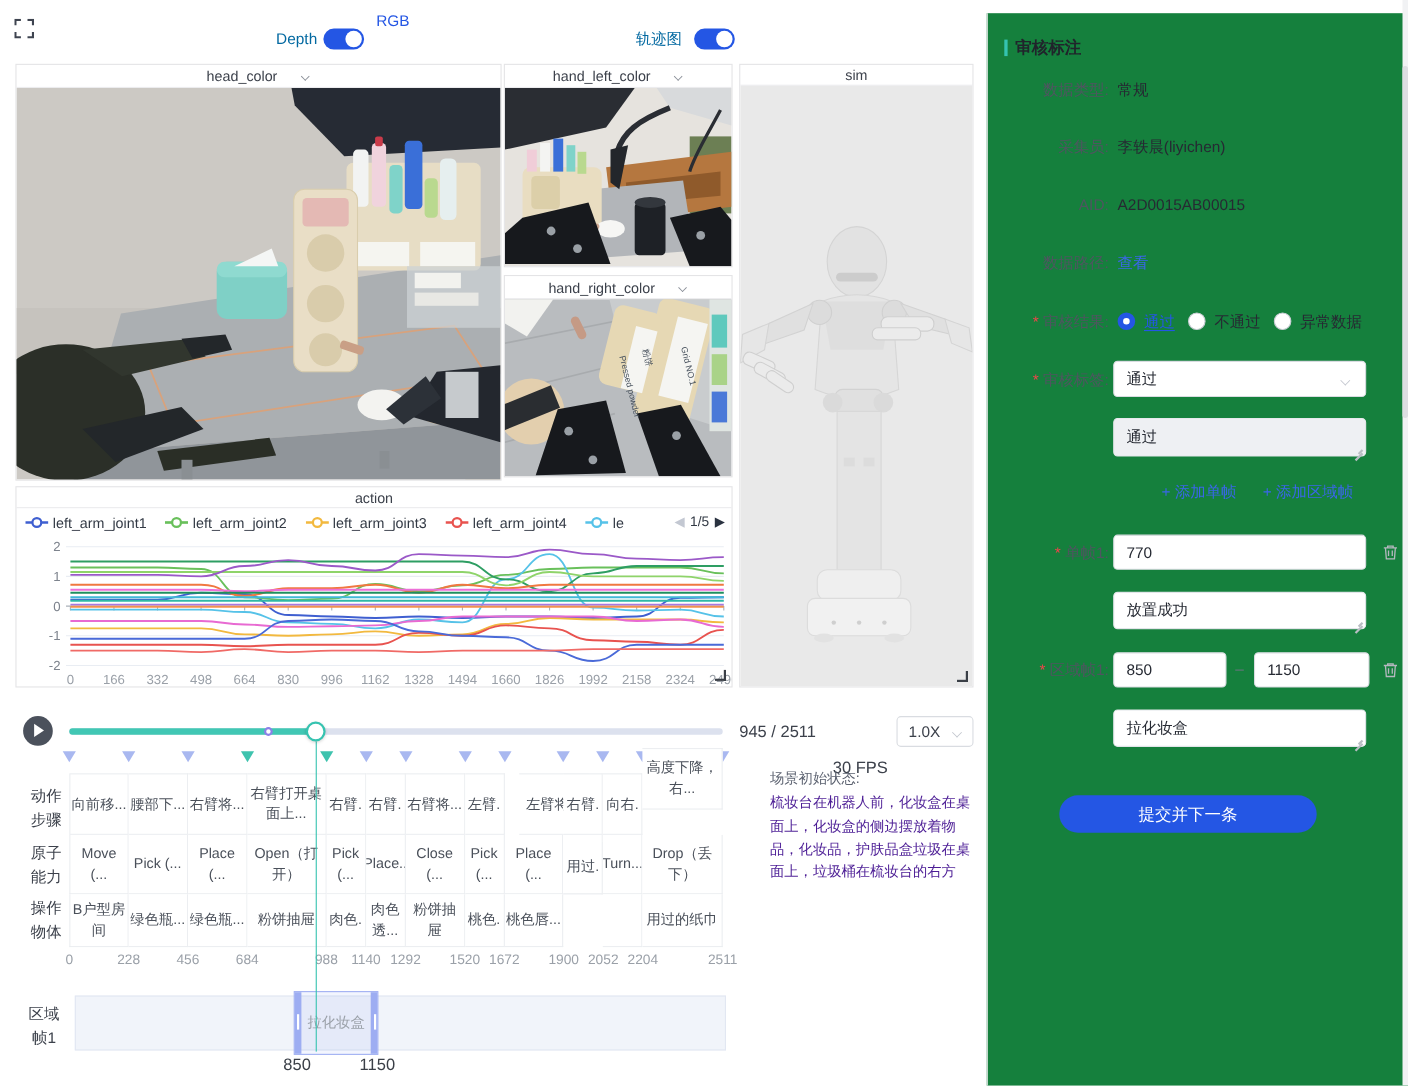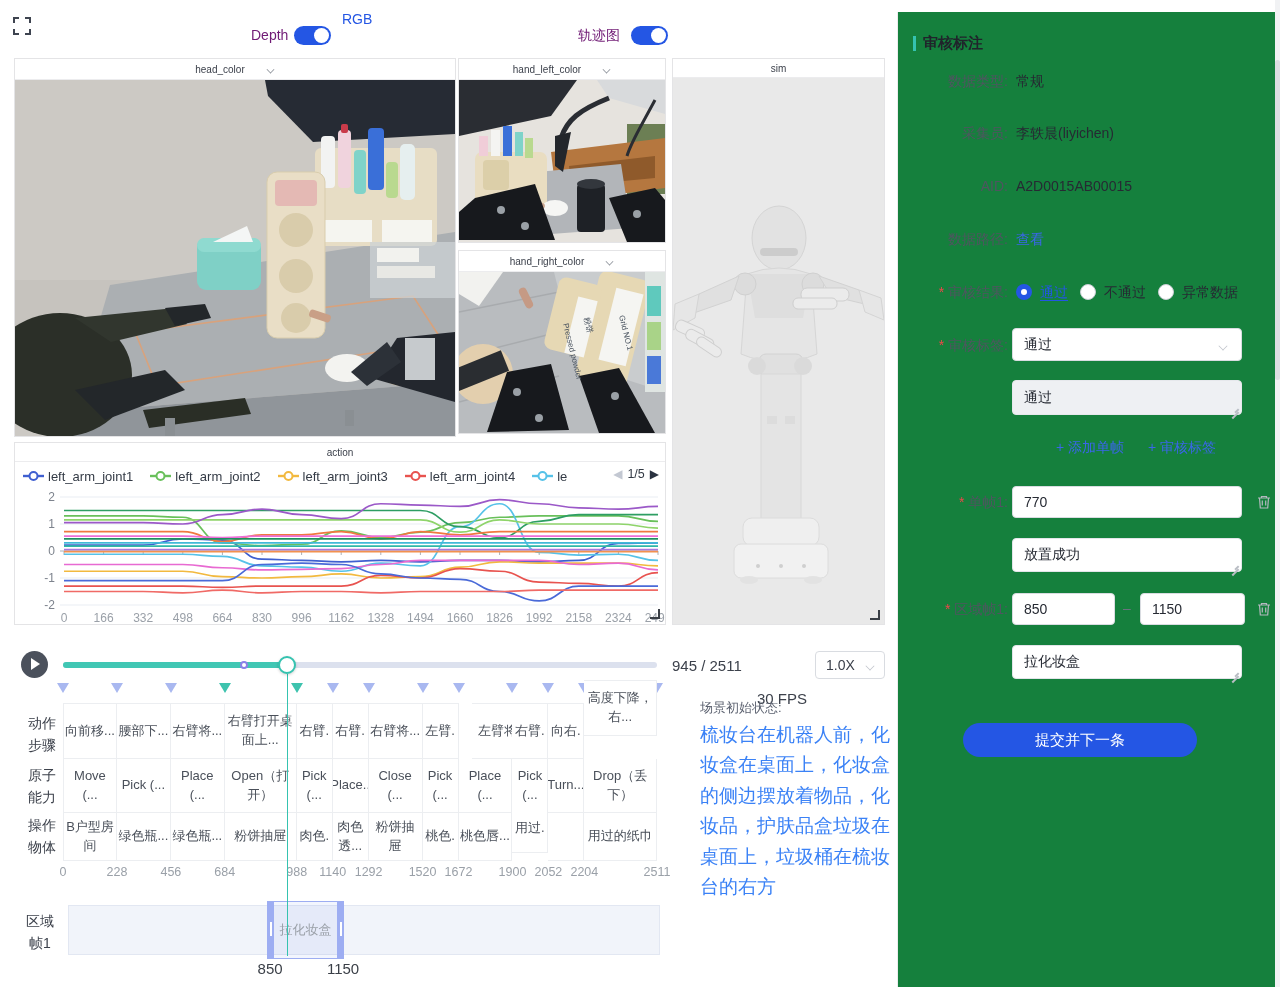--- a/index.html
+++ b/index.html
@@ -3,28 +3,28 @@
 <meta charset="utf-8">
 <style>
   * { margin:0; padding:0; box-sizing:border-box; }
   html,body { background:#fff; }
   body { font-family:"Liberation Sans","DejaVu Sans",sans-serif; color:#262a33; }
   #root { position:relative; width:1280px; height:987px; overflow:hidden; background:#fff; }
   .abs { position:absolute; }
 
   
   .panel { position:absolute; background:#fff; border:1px solid #e4e4e6; }
-  .panel-header { height:21px; border-bottom:1px solid #ececee; display:flex; align-items:center; justify-content:center; gap:21px; font-size:10px; color:#3c414b; }
+  .panel-header { height:21px; border-bottom:1px solid #ececee; display:flex; align-items:center; justify-content:center; gap:21px; font-size:13px; color:#3c414b; }
   .caret { width:9px; height:9px; display:inline-block; position:relative; top:-2px; }
   .caret::after { content:""; position:absolute; left:1px; top:3px; width:6px; height:6px; border-right:1.4px solid #8a8f98; border-bottom:1.4px solid #8a8f98; transform:rotate(45deg) scale(.8); }
 
   
   .toggle { position:absolute; width:37px; height:19px; border-radius:10px; background:#2456e4; cursor:pointer; }
   .toggle .knob { position:absolute; right:2px; top:2px; width:15px; height:15px; border-radius:50%; background:#fff; }
-  .toplabel { position:absolute; font-size:14px; color:#701a75; }
+  .toplabel { position:absolute; font-size:14px; color:#0369a1; }
   .toplabel.blue { color:#2456e4; }
 
   
   .legend-item { display:inline-flex; align-items:center; gap:4px; font-size:13px; color:#333a45; margin-right:17px; }
   .legend-glyph { width:21px; height:10px; }
   .pager { position:absolute; right:6px; top:24px; display:flex; align-items:center; gap:5px; font-size:12.5px; color:#333a45; }
   .pager .arr { font-size:12px; }
 
   
   .tri { position:absolute; width:0; height:0; border-left:6px solid transparent; border-right:6px solid transparent; border-top:10px solid #a9b8f0; }
@@ -412,21 +412,21 @@
       <div class="tbl-cell" style="left: 584.376px; width: 72.6237px; top: 759px; height: 54px;">Drop（丢下）</div>
       <div class="tbl-cell" style="left: 63px; width: 53.9355px; top: 813px; height: 48px; border-left: 1px solid rgb(236, 238, 241);">B户型房间</div>
       <div class="tbl-cell" style="left: 116.935px; width: 53.9355px; top: 813px; height: 48px;">绿色瓶...</div>
       <div class="tbl-cell" style="left: 170.871px; width: 53.9355px; top: 813px; height: 48px;">绿色瓶...</div>
       <div class="tbl-cell" style="left: 224.806px; width: 71.914px; top: 813px; height: 48px;">粉饼抽屉</div>
       <div class="tbl-cell" style="left: 296.72px; width: 35.957px; top: 813px; height: 48px;">肉色.</div>
       <div class="tbl-cell" style="left: 332.677px; width: 35.957px; top: 813px; height: 48px;">肉色透...</div>
       <div class="tbl-cell" style="left: 368.634px; width: 53.9355px; top: 813px; height: 48px;">粉饼抽屉</div>
       <div class="tbl-cell" style="left: 422.57px; width: 35.957px; top: 813px; height: 48px;">桃色.</div>
       <div class="tbl-cell" style="left: 458.527px; width: 53.9355px; top: 813px; height: 48px;">桃色唇...</div>
-      <div class="tbl-cell" style="left: 512.462px; width: 35.957px; top: 805px; height: 48px;">用过.</div>
+      <div class="tbl-cell" style="left: 512.462px; width: 35.957px; top: 765px; height: 48px;">用过.</div>
       <div class="tbl-cell" style="left: 548.419px; width: 35.957px; top: 813px; height: 48px;"></div>
       <div class="tbl-cell" style="left: 584.376px; width: 72.6237px; top: 813px; height: 48px;">用过的纸巾</div>
     </div>
   <div id="axis-row">
       <div class="axis-num" style="left: 63px; top: 865px;">0</div>
       <div class="axis-num" style="left: 116.935px; top: 865px;">228</div>
       <div class="axis-num" style="left: 170.871px; top: 865px;">456</div>
       <div class="axis-num" style="left: 224.806px; top: 865px;">684</div>
       <div class="axis-num" style="left: 296.72px; top: 865px;">988</div>
       <div class="axis-num" style="left: 332.677px; top: 865px;">1140</div>
@@ -434,21 +434,21 @@
       <div class="axis-num" style="left: 422.57px; top: 865px;">1520</div>
       <div class="axis-num" style="left: 458.527px; top: 865px;">1672</div>
       <div class="axis-num" style="left: 512.462px; top: 865px;">1900</div>
       <div class="axis-num" style="left: 548.419px; top: 865px;">2052</div>
       <div class="axis-num" style="left: 584.376px; top: 865px;">2204</div>
       <div class="axis-num" style="left: 657px; top: 865px;">2511</div>
     </div>
 
   <div class="abs" style="left:700px;top:699px;width:192px">
     <div style="font-size:13px;color:#5c6270;margin-bottom:3px">场景初始状态:</div>
-    <div style="font-size:19px;color:#3b82f6;line-height:1.6">梳妆台在机器人前，化妆盒在桌面上，化妆盒的侧边摆放着物品，化妆品，护肤品盒垃圾在桌面上，垃圾桶在梳妆台的右方</div>
+    <div style="font-size:13px;color:#4c1d95;line-height:1.6">梳妆台在机器人前，化妆盒在桌面上，化妆盒的侧边摆放着物品，化妆品，护肤品盒垃圾在桌面上，垃圾桶在梳妆台的右方</div>
   </div>
 
   <div class="row-label" style="left:20px;top:910px;white-space:pre-line">区域
 帧1</div>
   <div class="abs" style="left:68px;top:905px;width:592px;height:50px;background:#f1f4fa;border:1px solid #e2e7f2"></div>
   <div id="region-box" class="abs" style="top: 902px; height: 56px; background: rgba(76, 110, 245, 0.07); border-left: 6px solid rgb(157, 173, 242); border-right: 6px solid rgb(157, 173, 242); outline: rgb(157, 173, 242) solid 1.5px; z-index: 4; display: flex; align-items: center; justify-content: center; left: 268.075px; width: 74.9677px;">
     <div style="position:absolute;left:-4.5px;top:20px;width:2px;height:14px;background:#fff"></div>
     <div style="position:absolute;right:-4.5px;top:20px;width:2px;height:14px;background:#fff"></div>
     <span style="font-size:13px;color:#9aa0a8">拉化妆盒</span>
   </div>
@@ -481,21 +481,21 @@
   <div class="inp" style="left:1012px;top:328px;width:230px;height:33px">
     <span>通过</span>
     <span class="sel-caret" style="right:12px;top:13px"></span>
   </div>
   <div class="txtarea gray" style="left:1012px;top:380px;width:230px;height:35px">
     <span>通过</span>
     <div class="resize-grip"></div>
   </div>
 
   <div class="abs blue-link" style="left:1056px;top:439px"><span>+</span> <span>添加单帧</span></div>
-  <div class="abs blue-link" style="left:1148px;top:439px"><span>+</span> <span>审核标签</span></div>
+  <div class="abs blue-link" style="left:1148px;top:439px"><span>+</span> <span>添加区域帧</span></div>
 
   <div class="fld-label req" style="top:494px">单帧1:</div>
   <div class="inp" style="left:1012px;top:486px;width:230px;height:32px">
       <span>770</span>
     </div>
   <svg class="trash" style="left:1256px;top:494px" viewBox="0 0 16 16">
     <path d="M2 4 h12 M5.5 4 V2.5 h5 V4 M3.5 4 l.8 10 h7.4 l.8-10 M6.3 6.5 v5 M9.7 6.5 v5" fill="none" stroke="#b4b8bf" stroke-width="1.2"></path>
   </svg>
   <div class="txtarea" style="left:1012px;top:538px;width:230px;height:34px">
     <span>放置成功</span>

